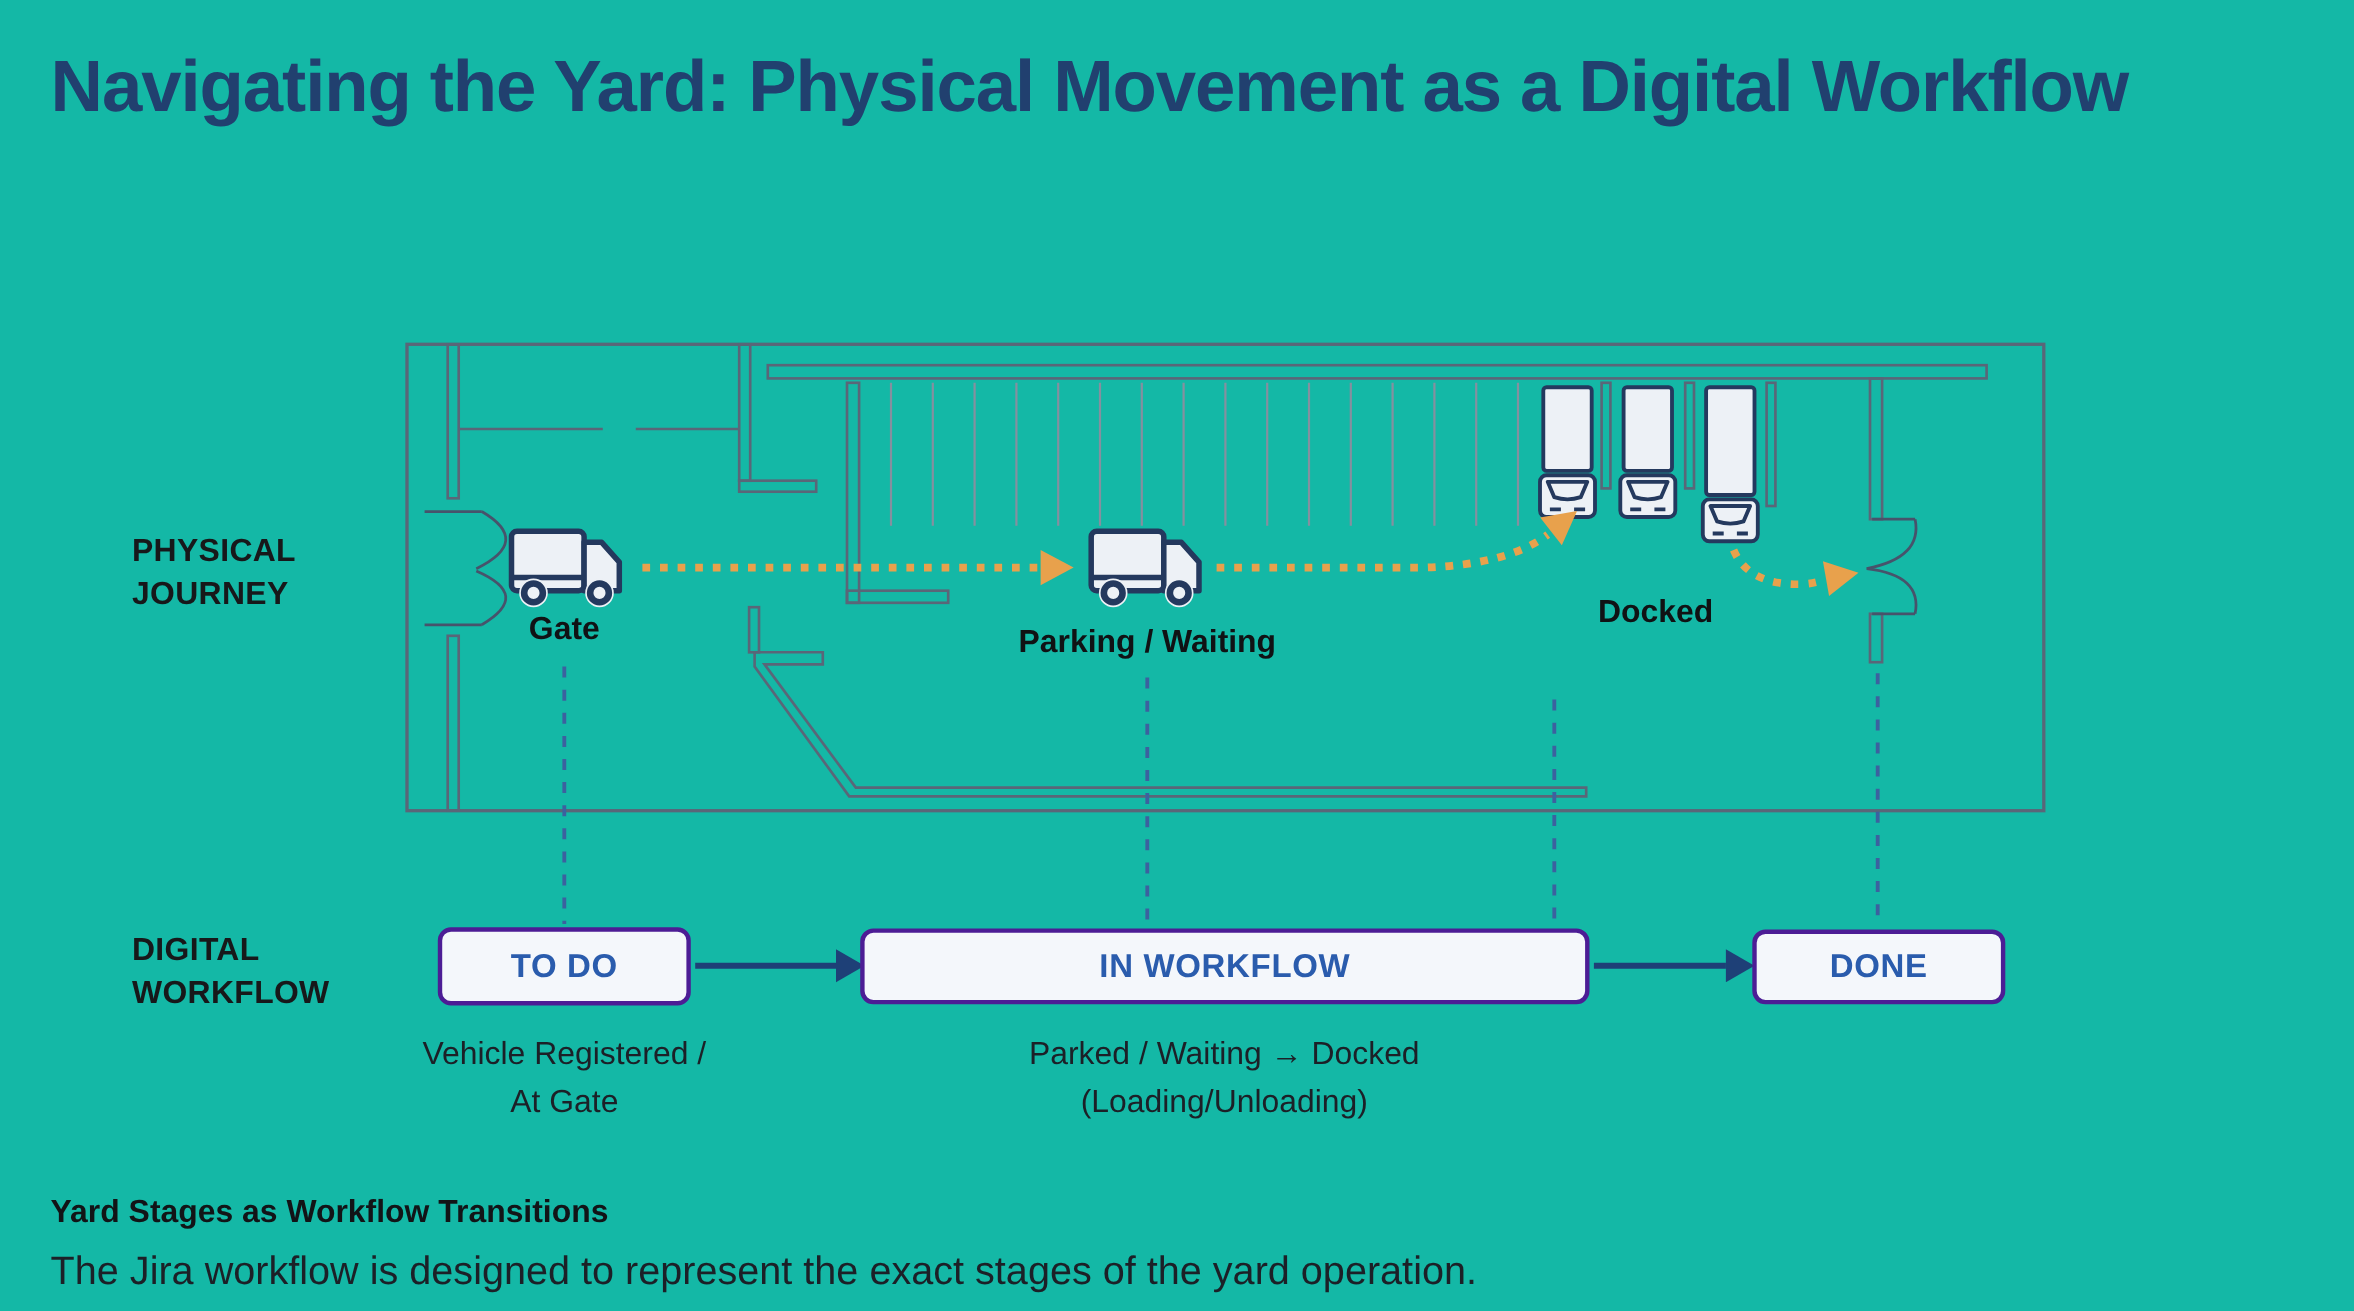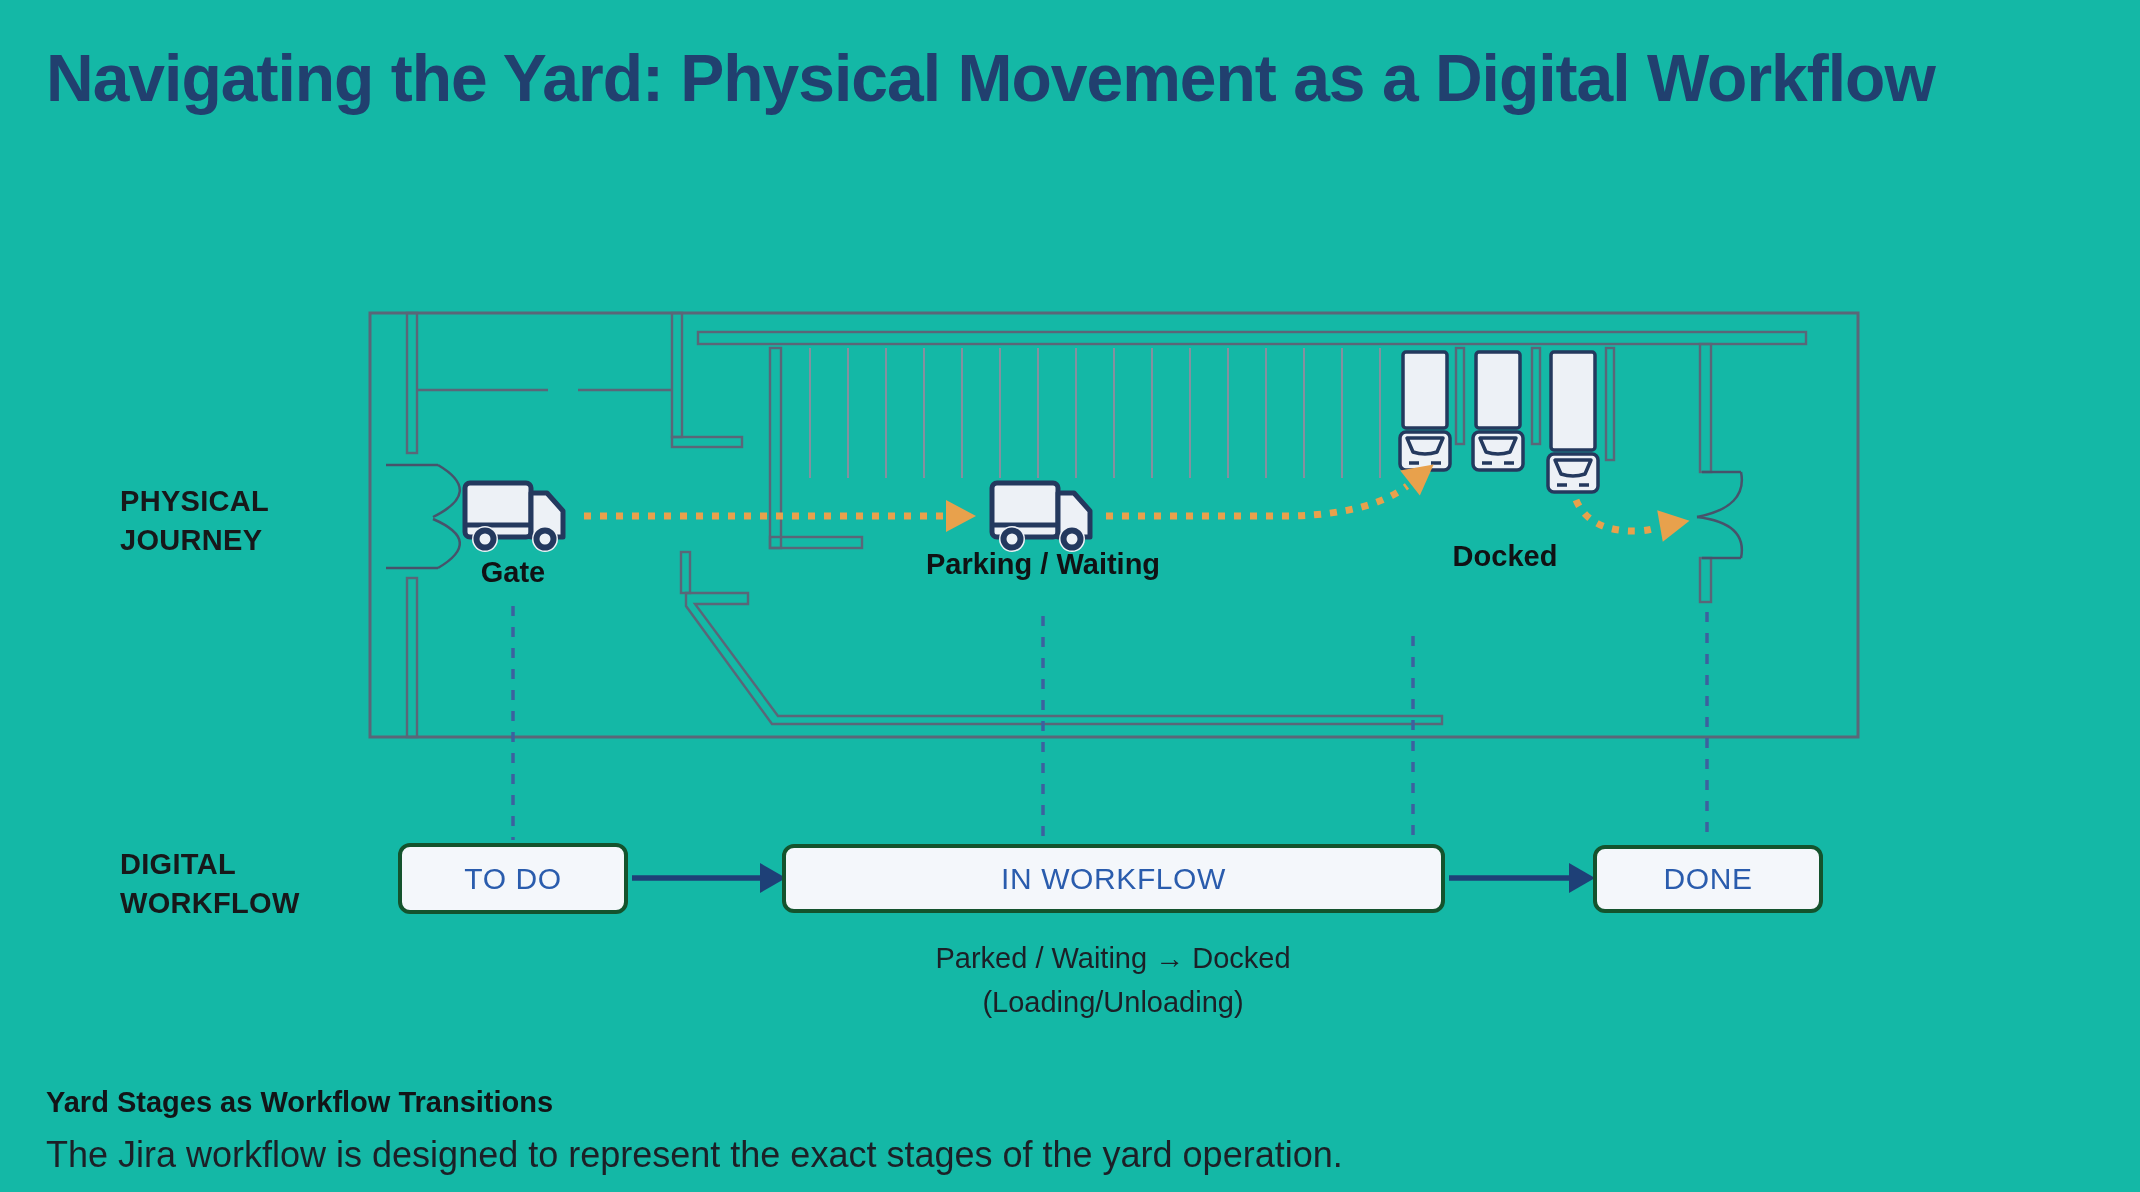--- a/index.html
+++ b/index.html
@@ -25,24 +25,24 @@
     position:absolute;left:120px;
     font-size:29px;font-weight:700;color:#17181A;line-height:39px;
     letter-spacing:0.3px;
   }
   .stage-label{
     position:absolute;transform:translateX(-50%);
     font-size:29px;font-weight:700;color:#101214;white-space:nowrap;
   }
   .wf-box{
     position:absolute;box-sizing:border-box;
-    border:4px solid #14532d;border-radius:12px;
+    border:4px solid #4c1d95;border-radius:12px;
     background:#F4F7FB;
     display:flex;align-items:center;justify-content:center;
-    font-size:30px;font-weight:400;color:#2A5CAD;letter-spacing:0.6px;
+    font-size:30px;font-weight:700;color:#2A5CAD;letter-spacing:0.6px;
     white-space:nowrap;
     text-align:right;
   }
   .wf-desc{
     position:absolute;transform:translateX(-50%);
     font-size:29px;color:#1C2027;line-height:44px;text-align:center;
     white-space:nowrap;
   }
   .footer-heading{
     position:absolute;left:46px;top:1086px;
@@ -179,32 +179,36 @@
   </svg>
 
   <h1 class="title">Navigating the Yard: Physical Movement as a Digital Workflow</h1>
 
   <div class="side-label" style="top:482px;">
     <div>PHYSICAL</div>
     <div>JOURNEY</div>
   </div>
 
   <div class="stage-label" style="left:513px;top:556px;">Gate</div>
-  <div class="stage-label" style="left:1043px;top:548px;">Parking / Waiting</div>
+  <div class="stage-label" style="left:1043px;top:568px;">Parking / Waiting</div>
   <div class="stage-label" style="left:1505px;top:540px;">Docked</div>
 
   <div class="side-label" style="top:845px;">
     <div>DIGITAL</div>
     <div>WORKFLOW</div>
   </div>
 
   <div class="wf-box" style="left:398px;top:843px;width:230px;height:71px;">TO DO</div>
   <div class="wf-box" style="left:782px;top:844px;width:663px;height:69px;">IN WORKFLOW</div>
   <div class="wf-box" style="left:1593px;top:845px;width:230px;height:68px;">DONE</div>
 
+  <div class="wf-desc" style="left:513px;top:936px;">
+    <div>Vehicle Registered /</div>
+    <div>At Gate</div>
+  </div>
   <div class="wf-desc" style="left:1113px;top:936px;">
     <div>Parked / Waiting → Docked</div>
     <div>(Loading/Unloading)</div>
   </div>
 
   <div class="footer-heading">Yard Stages as Workflow Transitions</div>
   <div class="footer-body">The Jira workflow is designed to represent the exact stages of the yard operation.</div>
 
 </div>
 

